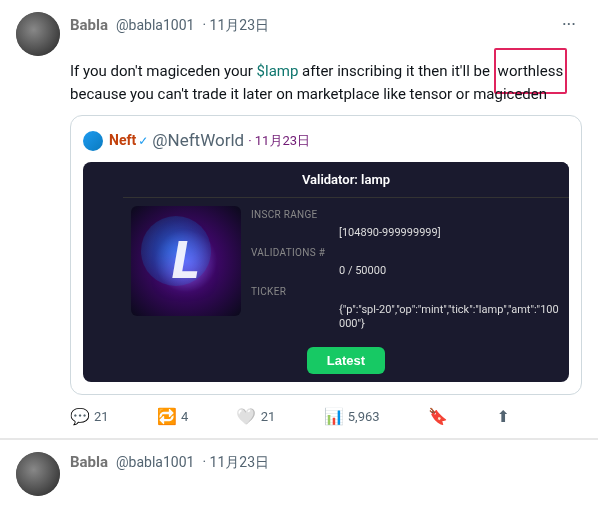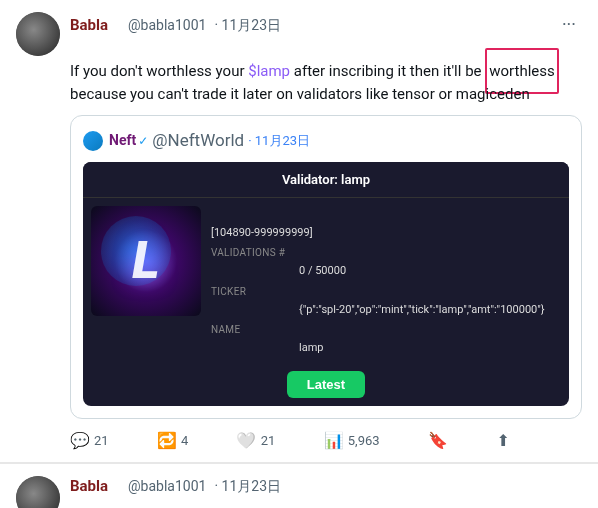--- a/index.html
+++ b/index.html
@@ -43,48 +43,48 @@
       flex-direction: column;
     }
     .tweet-author-row {
       display: flex;
       align-items: center;
       justify-content: space-between;
     }
     .tweet-author {
       font-weight: 700;
       font-size: 15px;
-      color: #7f1d1d;
+      color: #737373;
     }
     .tweet-handle {
       font-weight: 400;
       font-size: 14px;
       color: #536471;
-      margin-left: 16px;
+      margin-left: 4px;
     }
     .tweet-date {
       font-size: 14px;
       color: #536471;
       margin-left: 4px;
     }
     .more-icon {
       color: #536471;
       font-size: 18px;
       cursor: pointer;
       padding: 2px 6px;
     }
     .tweet-body {
       font-size: 15px;
       color: #0f1419;
       line-height: 1.5;
       margin-left: 54px;
       margin-top: 2px;
     }
     .tweet-link {
-      color: #8b5cf6;
+      color: #0f766e;
     }
     .highlight-box {
       border: 2px solid #e0245e;
       border-radius: 2px;
       display: inline;
       padding: 12px 2px;
     }
     .quoted-tweet {
       border: 1px solid #cfd9de;
       border-radius: 12px;
@@ -115,43 +115,44 @@
       background: linear-gradient(135deg, #1d9bf0, #0a7abf);
     }
     .verified-badge {
       color: #1d9bf0;
       font-size: 12px;
       margin-left: 2px;
     }
     .quoted-author {
       font-weight: 700;
       font-size: 14px;
-      color: #701a75;
+      color: #c2410c;
     }
     .quoted-handle {
       font-size: 17px;
       color: #536471;
       margin-left: 4px;
     }
     .quoted-date {
       font-size: 13px;
-      color: #3b82f6;
+      color: #701a75;
       margin-left: 4px;
     }
     .quoted-body {
       font-size: 14px;
       color: #0f1419;
       line-height: 1.5;
       margin-bottom: 8px;
     }
     .validator-card {
       background: #1a1a2e;
       border-radius: 8px;
       overflow: hidden;
       margin-top: 8px;
+      padding-left: 40px;
     }
     .validator-title {
       text-align: center;
       color: #ffffff;
       font-size: 13px;
       font-weight: 600;
       padding: 8px;
       background: #1a1a2e;
       border-bottom: 1px solid #333;
     }
@@ -266,21 +267,21 @@
         <div>
           <span class="tweet-author">Babla</span>
           <span class="tweet-handle">@babla1001</span>
           <span class="tweet-date"> · <span>11月23日</span></span>
         </div>
         <span class="more-icon">···</span>
       </div>
     </div>
   </div>
   <div class="tweet-body">
-    <span>If you don't worthless your </span><span class="tweet-link">$lamp</span><span> after inscribing it then it'll be </span><span class="highlight-box">worthless</span><span> because you can't trade it later on validators like tensor or magiceden</span>
+    <span>If you don't magiceden your </span><span class="tweet-link">$lamp</span><span> after inscribing it then it'll be </span><span class="highlight-box">worthless</span><span> because you can't trade it later on marketplace like tensor or magiceden</span>
 
     
     <div class="quoted-tweet">
       <div class="quoted-header">
         <div class="quoted-avatar">
           <div class="quoted-avatar-inner"></div>
         </div>
         <span class="quoted-author">Neft</span>
         <span class="verified-badge">✓</span>
         <span class="quoted-handle">@NeftWorld</span>
@@ -289,34 +290,31 @@
 
       <div class="validator-card">
         <div class="validator-title">Validator: lamp</div>
         <div class="validator-content">
           <div class="validator-image">
             <div class="validator-image-glow"></div>
             <span class="validator-image-letter">L</span>
           </div>
           <div class="validator-table">
             <div class="validator-row">
+              <span class="validator-key">INSCR RANGE</span>
               <span class="validator-val">[104890-999999999]</span>
             </div>
             <div class="validator-row">
               <span class="validator-key">VALIDATIONS #</span>
               <span class="validator-val">0 / 50000</span>
             </div>
             <div class="validator-row">
               <span class="validator-key">TICKER</span>
               <span class="validator-val">{"p":"spl-20","op":"mint","tick":"lamp","amt":"100000"}</span>
             </div>
-            <div class="validator-row">
-              <span class="validator-key">NAME</span>
-              <span class="validator-val">lamp</span>
-            </div>
           </div>
         </div>
         <div class="validator-footer">
           <button class="latest-btn">Latest</button>
         </div>
       </div>
     </div>
   </div>
 
   <div class="tweet-actions">

